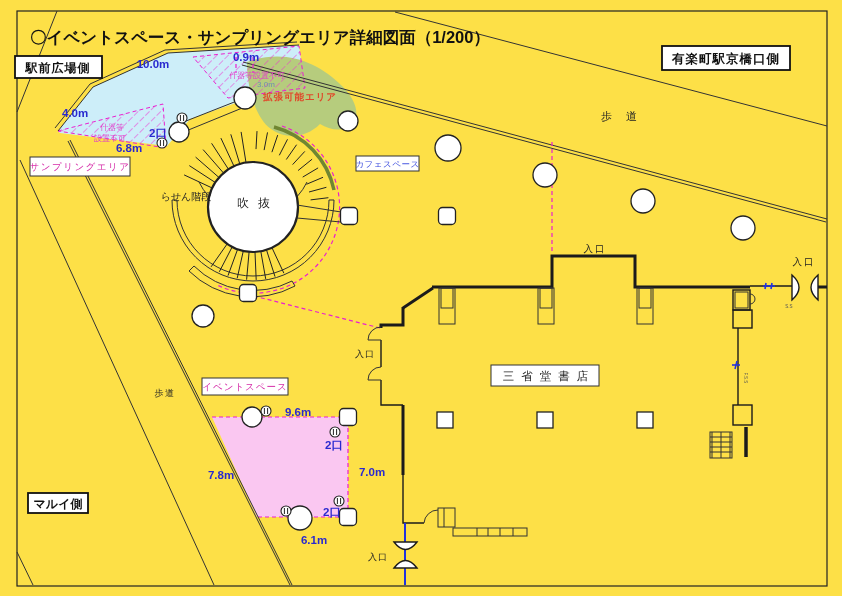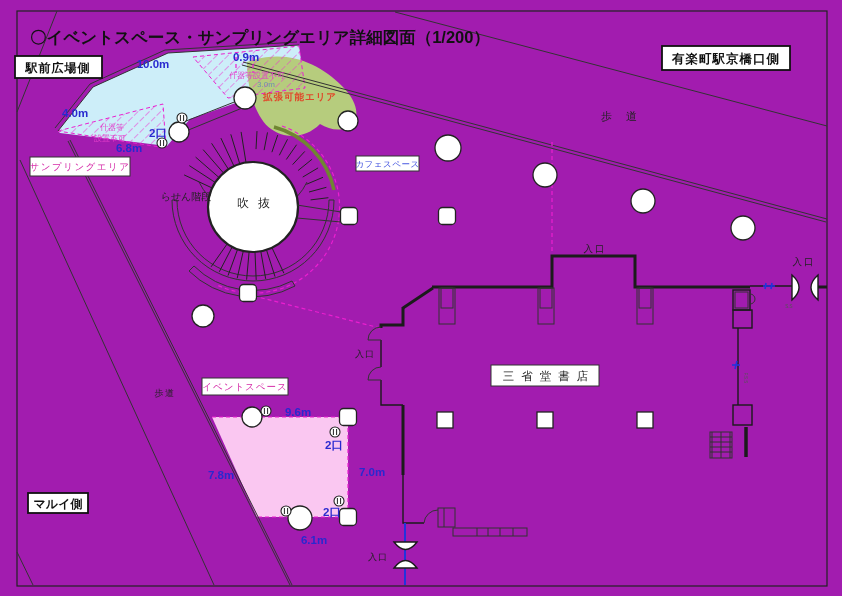--- a/index.html
+++ b/index.html
@@ -1,16 +1,16 @@
 <!DOCTYPE html>
 <html><head>
 <meta charset="utf-8">
 <style>
   html,body{margin:0;padding:0;background:#ffffff;}
-  .page{position:relative;width:842px;height:596px;background:#a21caf;overflow:hidden;
+  .page{position:relative;width:842px;height:596px;background:#fde047;overflow:hidden;
         font-family:"Liberation Sans","DejaVu Sans",sans-serif;}
   svg text{font-family:"Liberation Sans","DejaVu Sans",sans-serif;}
   .t-title{font-size:16.5px;font-weight:bold;fill:#111;}
   .t-box{font-weight:bold;fill:#111;}
   .t-dim{font-size:11.5px;font-weight:bold;fill:#2929cf;}
   .t-mag{fill:#d52ca8;}
   .t-note{font-size:8px;fill:#e03cc8;}
   .t-red{font-size:9.5px;fill:#e0492a;font-weight:bold;}
   .t-blue-label{font-size:8.5px;fill:#3344dd;}
   .t-plain{fill:#222;}

